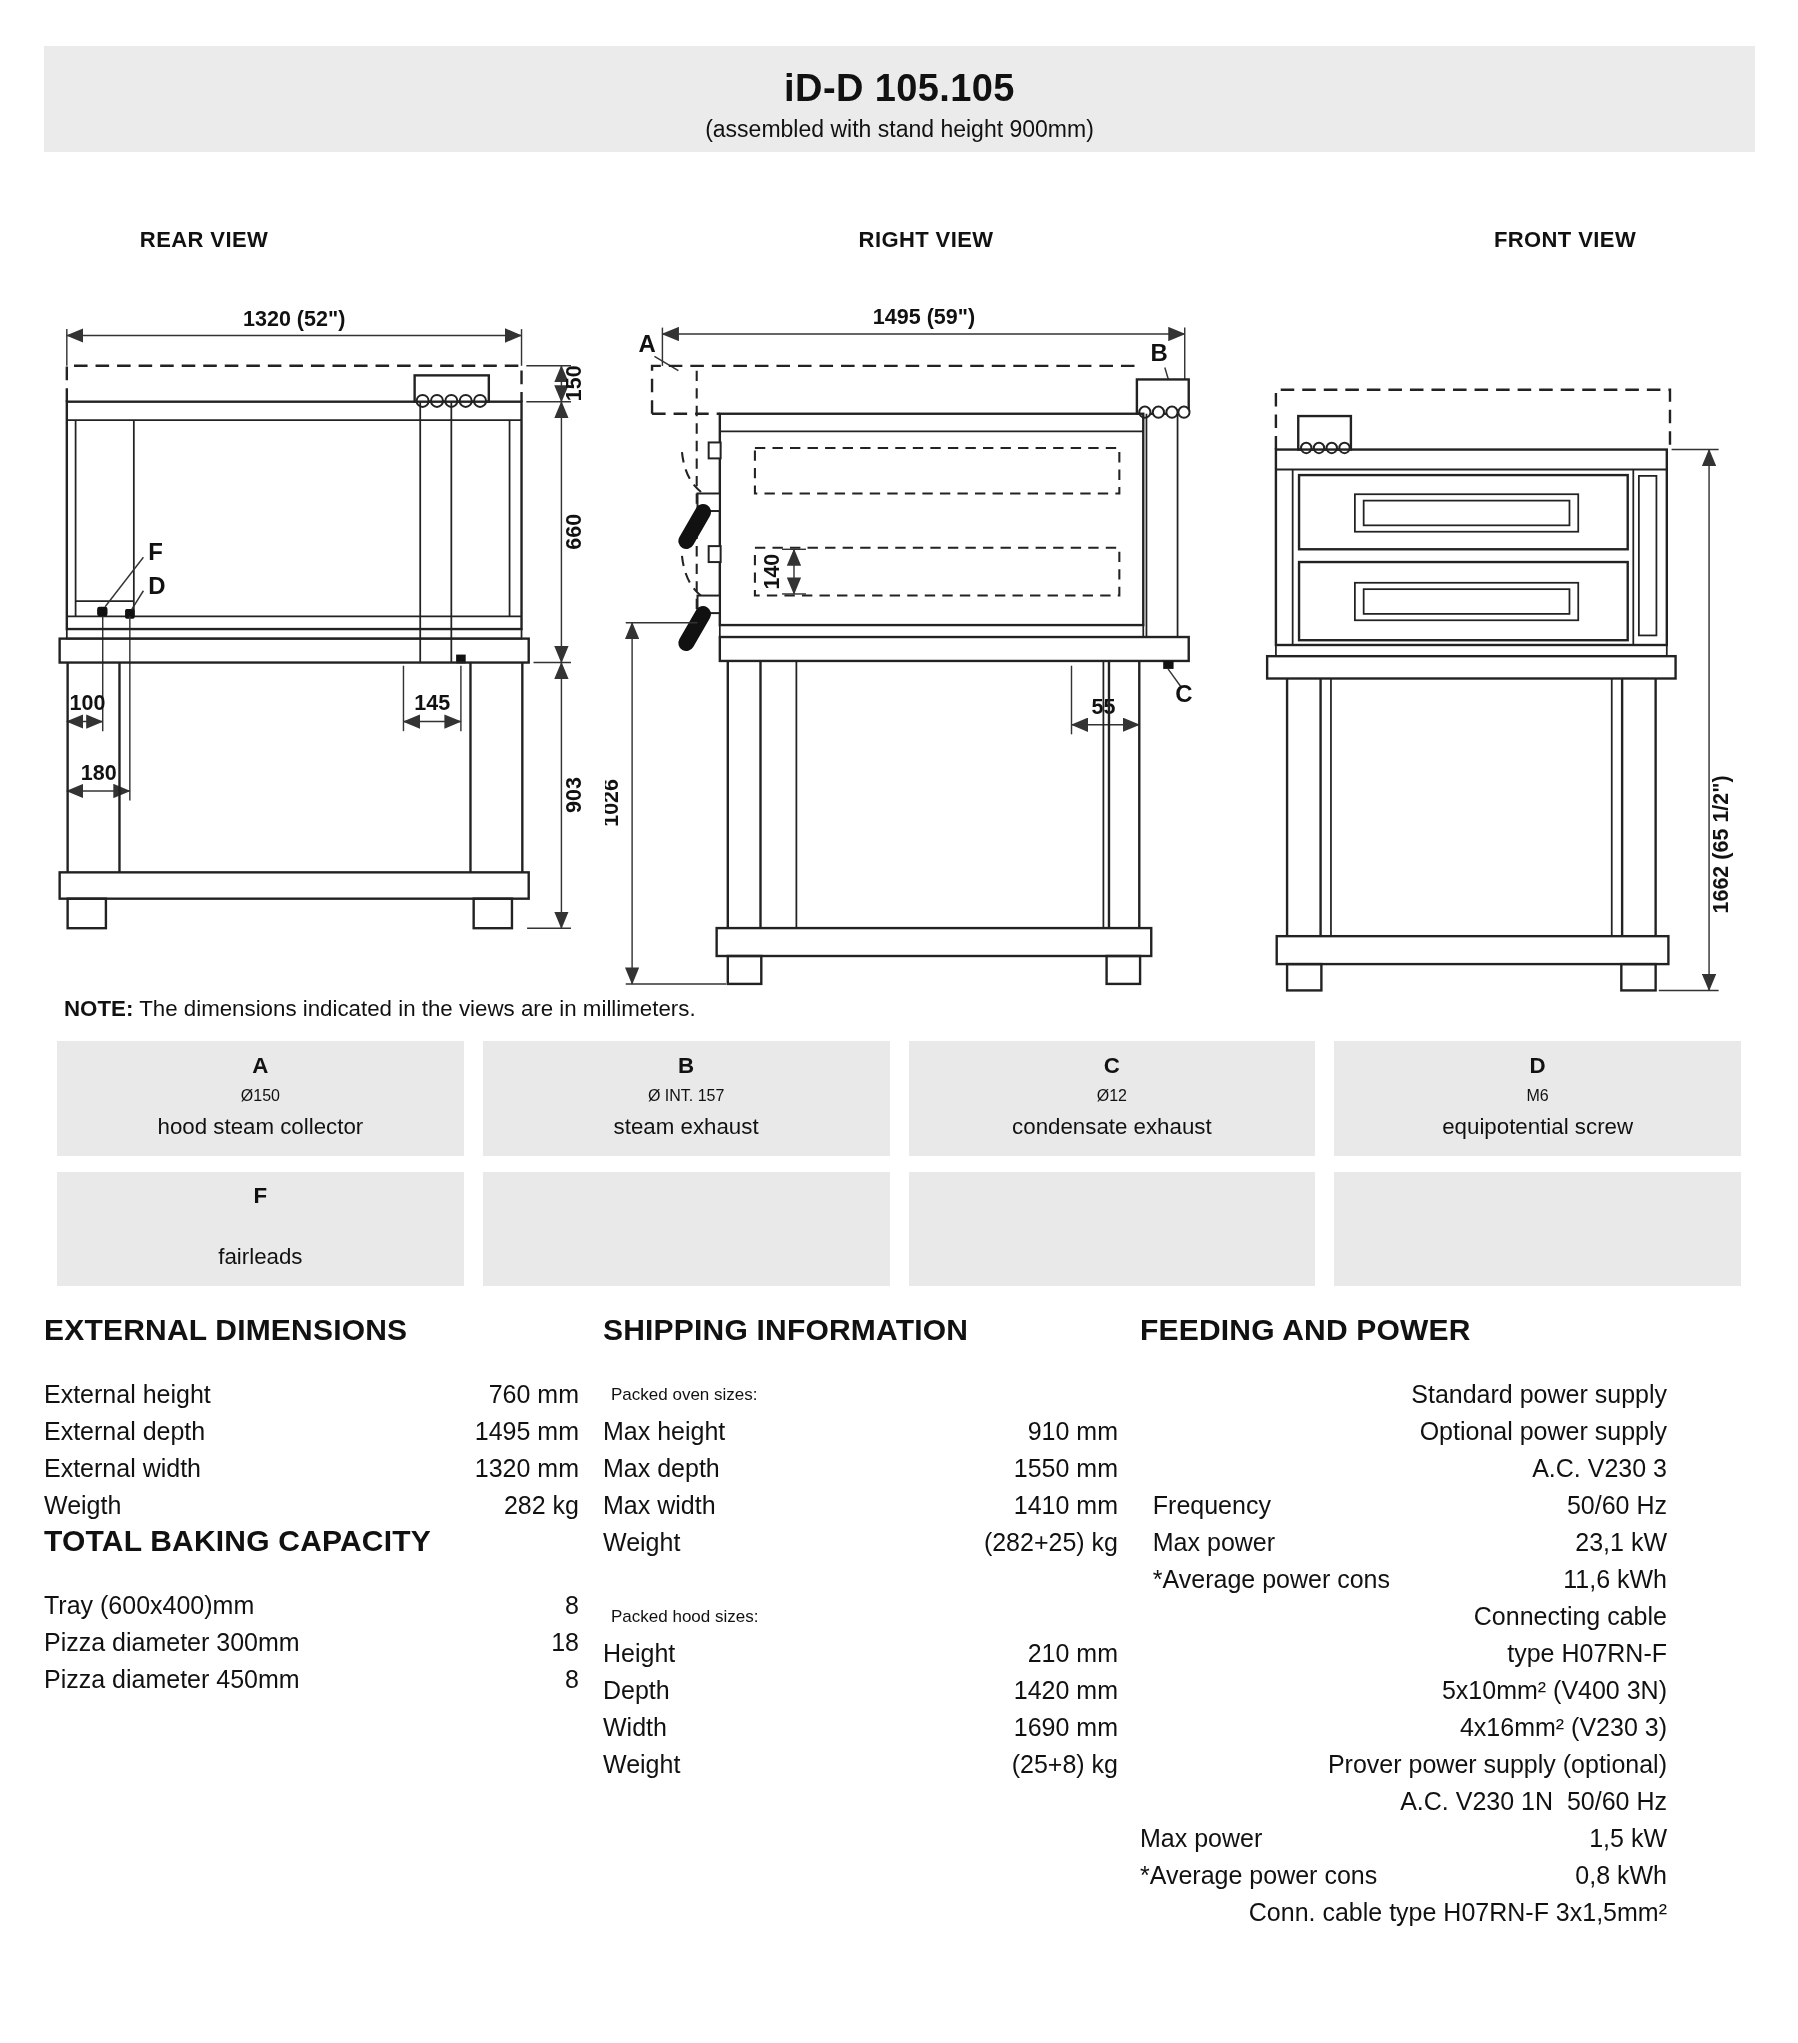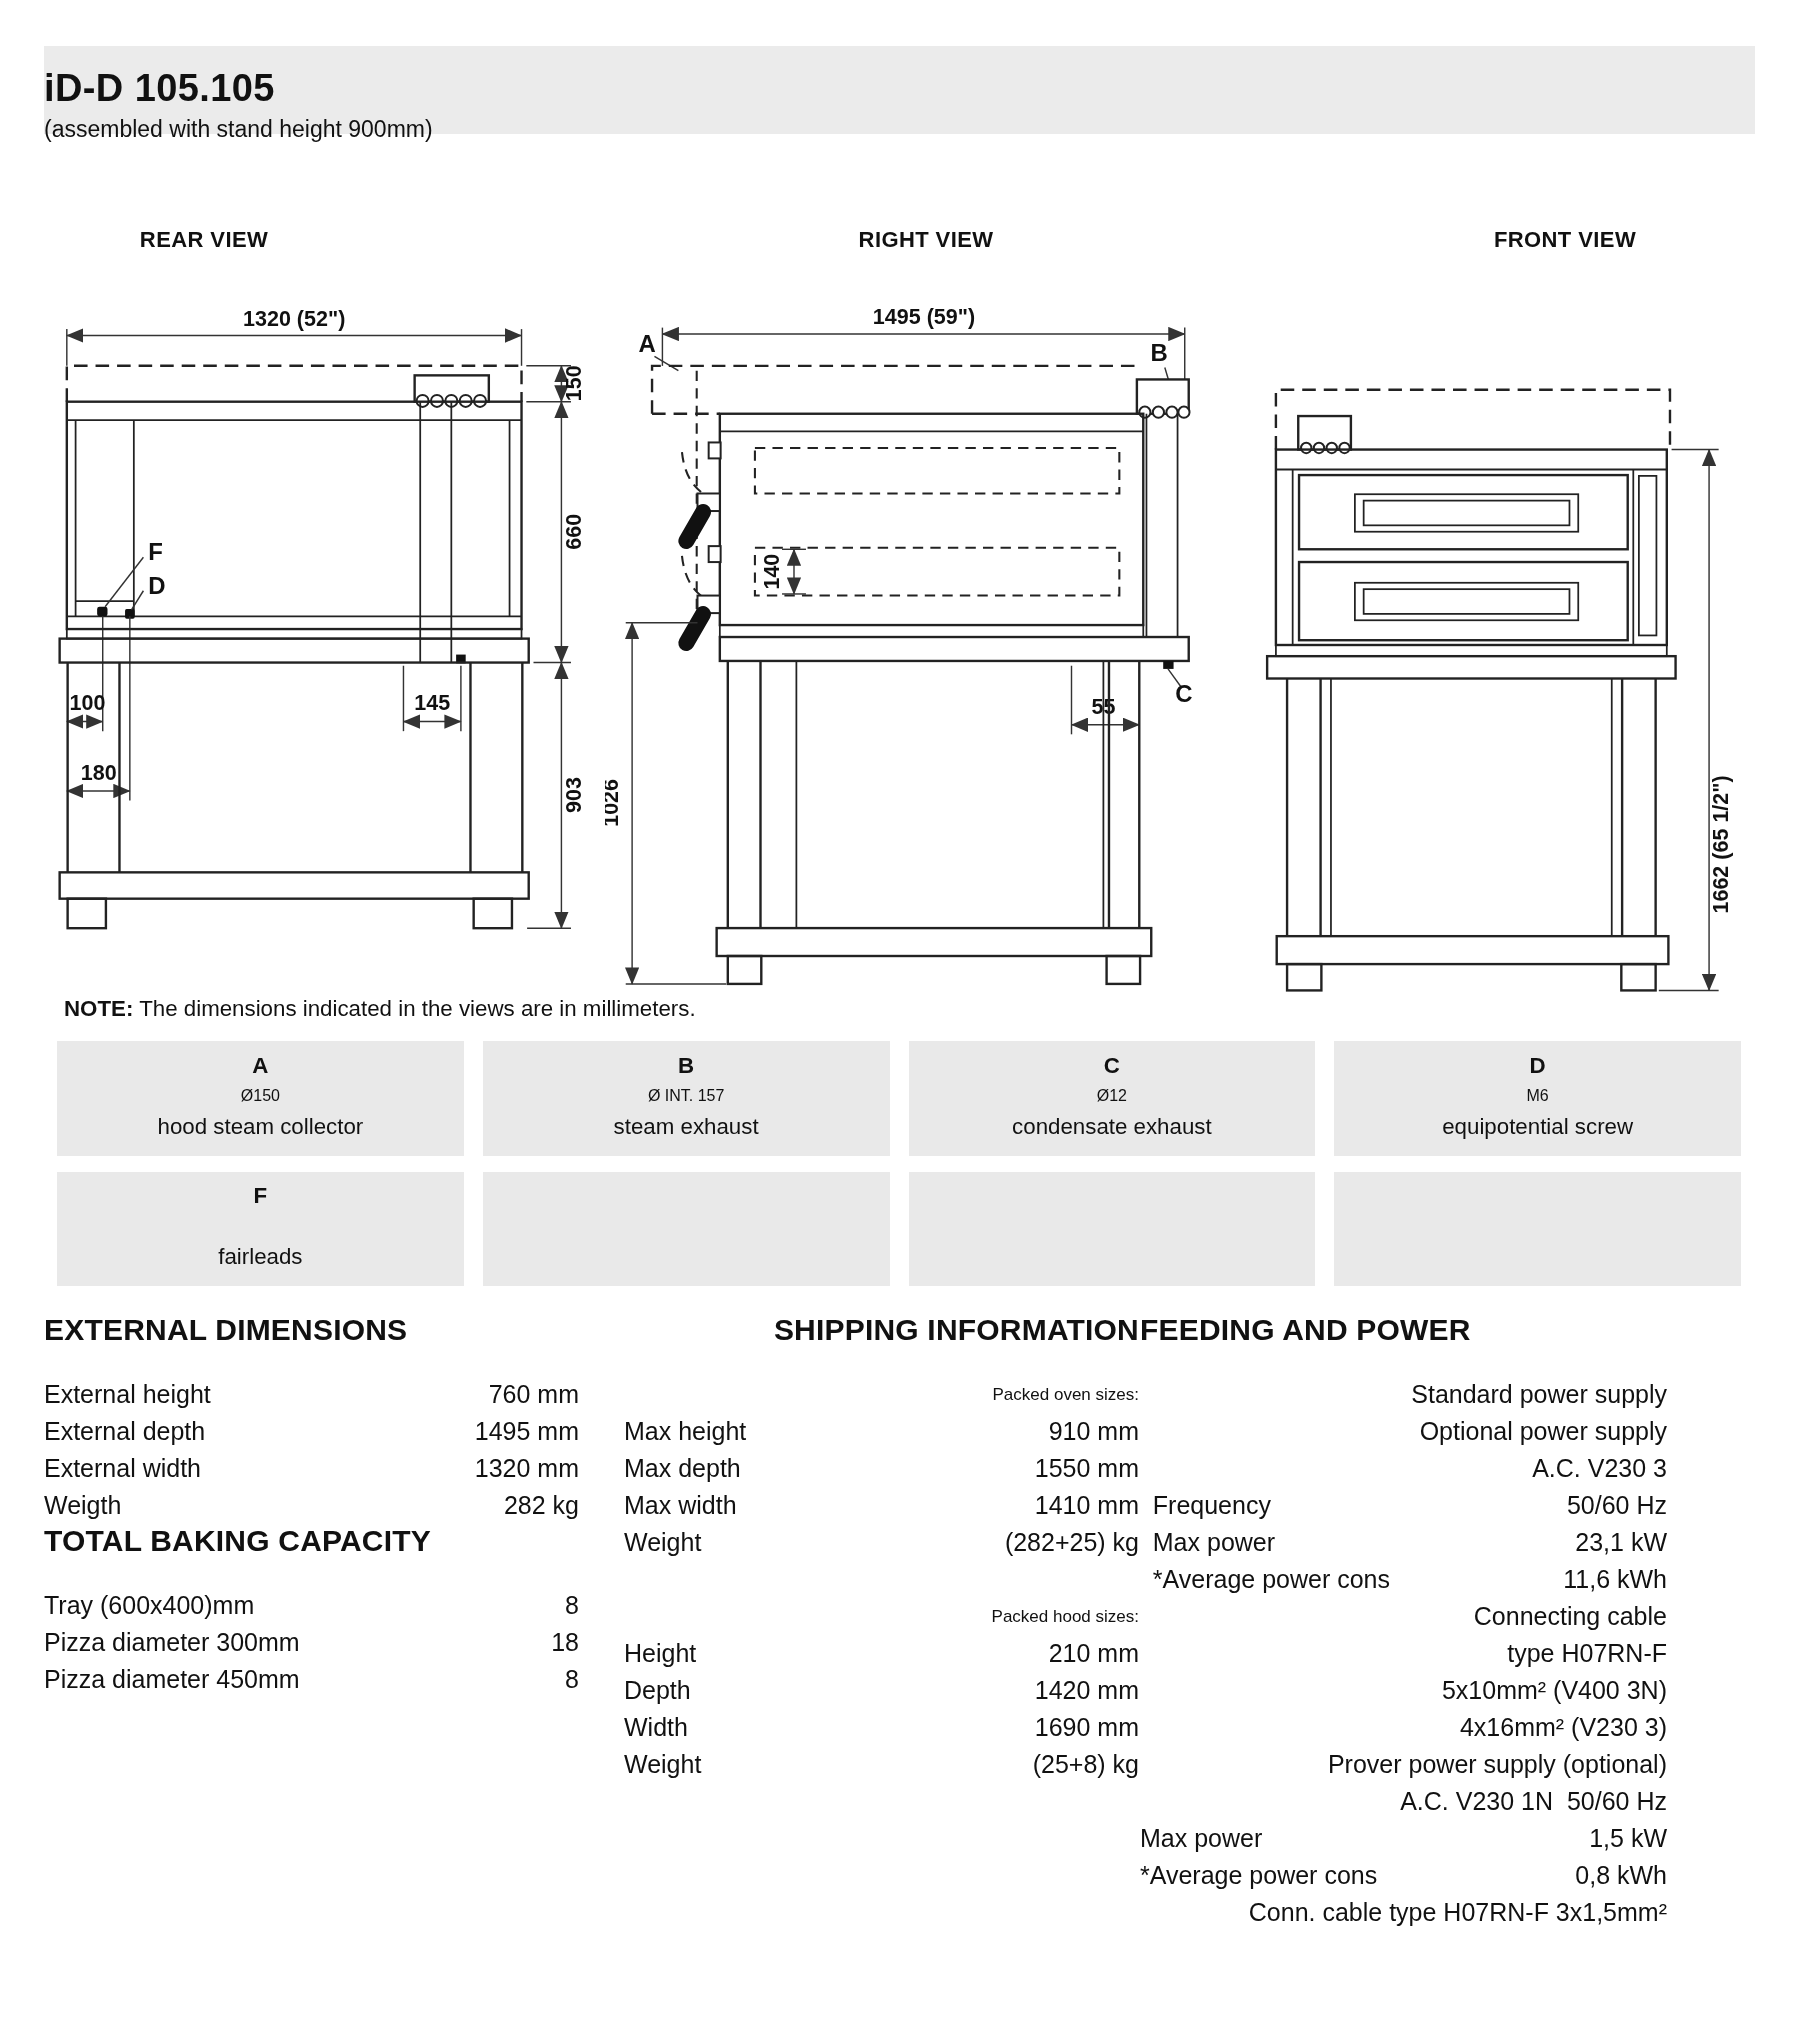--- a/index.html
+++ b/index.html
@@ -1,19 +1,19 @@
 <!DOCTYPE html>
 <html style="font-size:12.8px"><head>
 <meta charset="utf-8">
 <style>
   html,body{margin:0;padding:0;background:#fff;}
   .page{position:relative;width:1799px;height:2043px;background:#ffffff;
         font-family:"Liberation Sans",sans-serif;color:#111;overflow:hidden;}
   
-  .hdr{position:absolute;left:44px;top:46px;width:1711px;height:88px;background:#ebebeb;}
+  .hdr{position:absolute;left:44px;top:46px;width:1711px;height:106px;background:#ebebeb;text-align:center;}
   .hdr .ttl{font-size:38px;font-weight:bold;padding-top:21px;letter-spacing:0.4px;}
   .hdr .sub{font-size:23px;margin-top:6.4px;}
   
   .vtitle{position:absolute;top:227px;transform:translateX(-50%);font-size:22px;font-weight:bold;letter-spacing:0.4px;}
   
   svg.drw{position:absolute;}
   .ln{stroke:#222;stroke-width:3;fill:none;}
   .ln2{stroke:#222;stroke-width:2.2;fill:none;}
   .wfill{fill:#fff;stroke:#222;stroke-width:3;}
   .wfill2{fill:#fff;stroke:#222;stroke-width:2.5;}
@@ -33,21 +33,21 @@
   .cell{background:#e9e9e9;height:105px;text-align:center;padding-top:9.6px;}
   .cell .k{font-weight:bold;font-size:22.3px;line-height:30px;min-height:30px;}
   .cell .v{font-size:16px;line-height:30px;min-height:30px;}
   .cell .d{font-size:22.3px;line-height:32px;min-height:32px;}
   
   .col{position:absolute;top:1313px;}
   .col h2{font-size:30px;font-weight:bold;margin:0 0 29px 0;letter-spacing:0.2px;}
   .col .row{display:flex;justify-content:space-between;font-size:25px;line-height:37px;}
   .col .sub{font-size:17px;line-height:37px;padding-left:8px;}
   .col1{left:44px;width:535px;}
-  .col2{left:624px;width:515px;text-align:right;}
+  .col2{left:603px;width:515px;}
   .col3{left:1140px;width:527px;}
   .mt{margin-top:37px;}
   .col3 .line{display:flex;font-size:25px;line-height:37px;justify-content:flex-end;}
   .col3 .line span{white-space:pre-wrap;}
   .col3 .line .val{margin-left:auto;}
   .col3 .ind{padding-left:12.8px;}
   .col3 .ctr{display:block;text-align:center;padding-left:136px;}
 </style>
 </head>
 <body>

